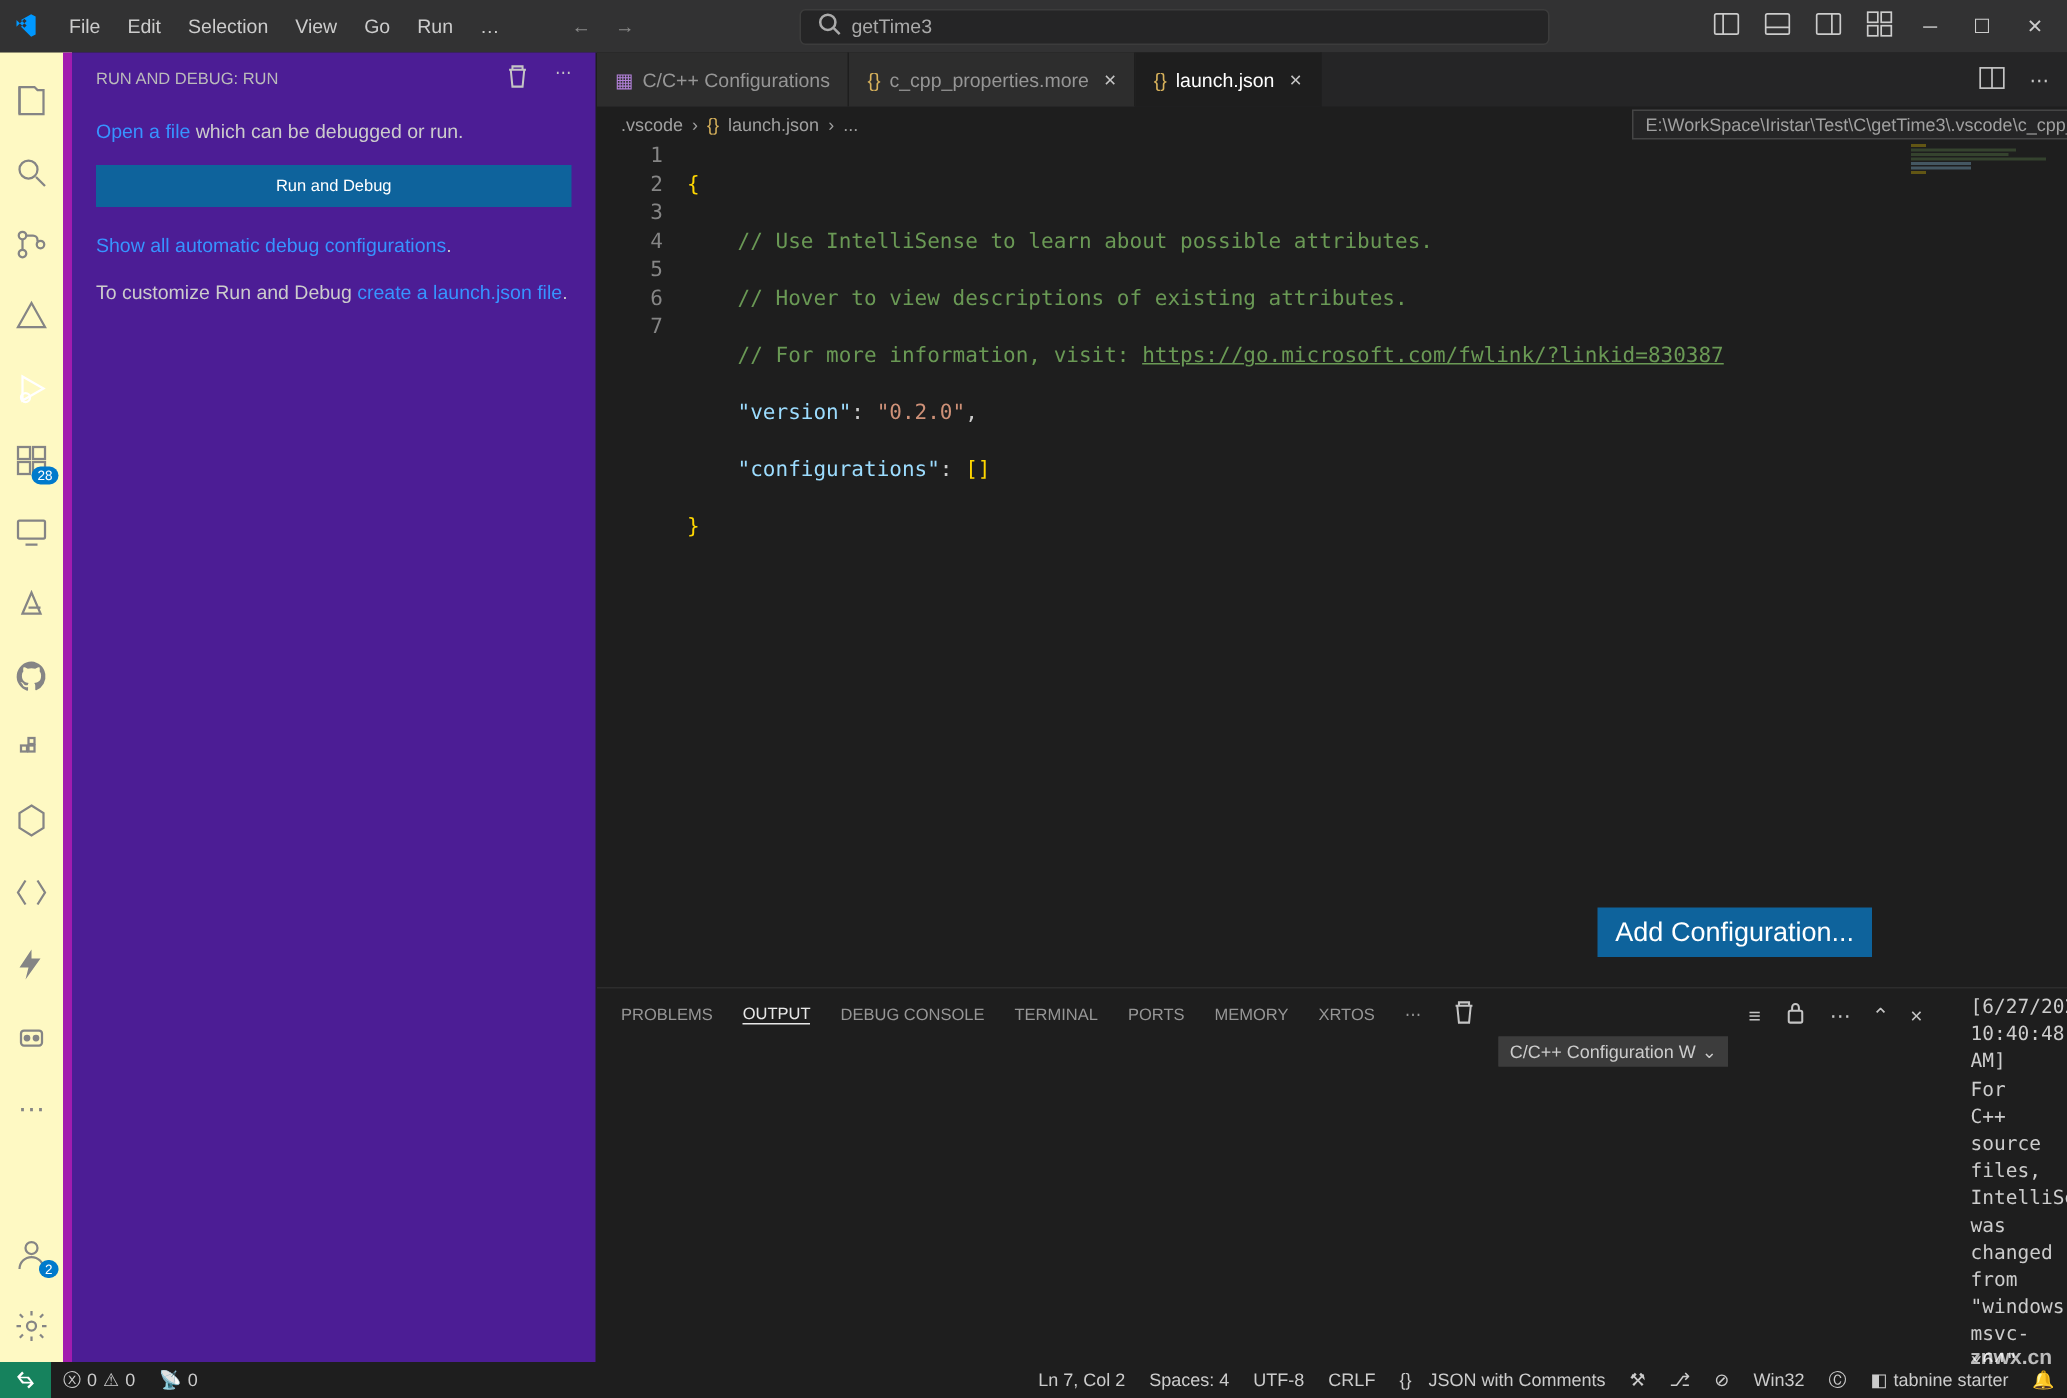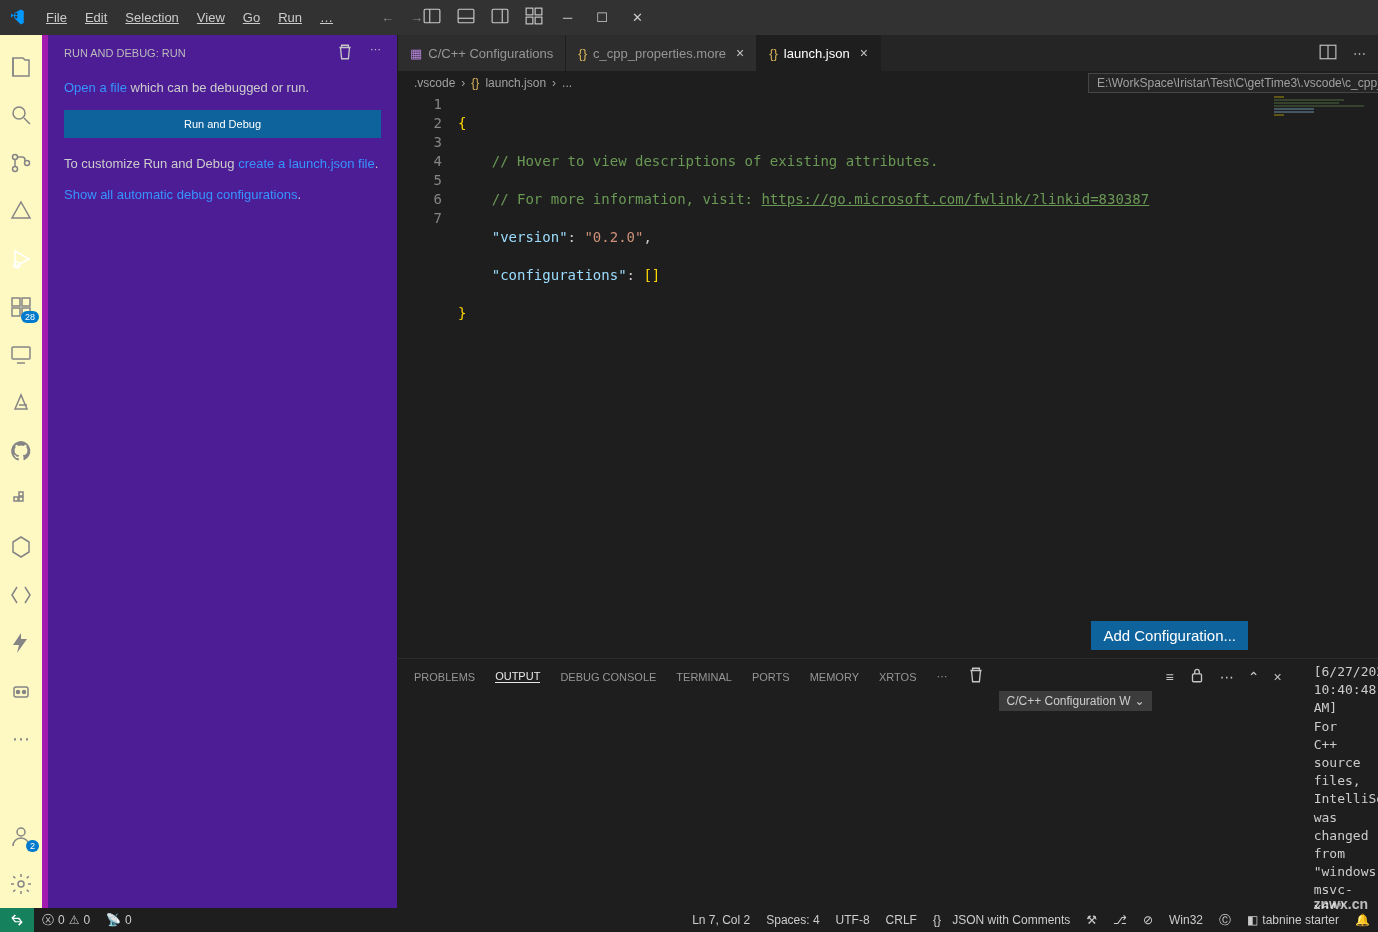--- a/index.html
+++ b/index.html
@@ -2,21 +2,21 @@
 <html><head>
 <meta charset="utf-8">
 <style>
 * { margin: 0; padding: 0; box-sizing: border-box; }
 body { font-family: "Segoe UI", sans-serif; font-size: 13px; background: #1e1e1e; color: #cccccc; width: 1378px; height: 932px; overflow: hidden; display: flex; flex-direction: column; }
 
 
 .titlebar { height: 35px; background: #323233; display: flex; align-items: center; padding: 0 8px; }
 .titlebar .logo { width: 20px; height: 20px; margin-right: 10px; }
 .titlebar .menu { display: flex; gap: 2px; }
-.titlebar .menu span { padding: 4px 8px; cursor: pointer; text-decoration: underline; }
+.titlebar .menu span { padding: 4px 8px; cursor: pointer; }
 .titlebar .nav { margin-left: 40px; display: flex; gap: 16px; color: #8a8a8a; }
 .titlebar .search { flex: 1; display: flex; justify-content: center; }
 .titlebar .search-box { width: 500px; height: 24px; background: #252526; border: 1px solid #3c3c3c; border-radius: 4px; display: flex; align-items: center; padding: 0 10px; color: #aaa; gap: 6px; }
 .titlebar .layout-icons { display: flex; gap: 16px; margin-right: 20px; color: #cccccc; }
 .titlebar .window-controls { display: flex; gap: 24px; color: #cccccc; margin-right: 8px; }
 
 
 .main-area { display: flex; flex: 1; min-height: 0; }
 .activitybar { width: 48px; background: #fef9c3; display: flex; flex-direction: column; align-items: center; padding-top: 8px; border-right: 6px solid #a21caf; }
 .activitybar .icon { width: 48px; height: 48px; display: flex; align-items: center; justify-content: center; color: #858585; cursor: pointer; position: relative; }
@@ -47,21 +47,21 @@
 .code-area { flex: 1; position: relative; display: flex; font-family: Consolas, monospace; font-size: 14px; line-height: 19px; overflow: hidden; }
 .gutter { width: 60px; text-align: right; padding-right: 16px; color: #858585; }
 .code-lines { flex: 1; white-space: pre; position: relative; }
 .tok-brace { color: #ffd700; }
 .tok-comment { color: #6a9955; }
 .tok-key { color: #9cdcfe; }
 .tok-string { color: #ce9178; }
 .tok-punct { color: #cccccc; }
 .tok-link { color: #6a9955; text-decoration: underline; }
 
-.add-config-btn { position: absolute; right: 130px; bottom: 8px; background: #0e639c; color: #fff; border: none; padding: 6px 12px; cursor: pointer; font-size: 15px; }
+.add-config-btn { position: absolute; right: 130px; bottom: 20px; background: #0e639c; color: #fff; border: none; padding: 6px 12px; cursor: pointer; font-size: 18px; }
 .minimap { position: absolute; right: 0; top: 0; width: 110px; height: 100%; opacity: 0.3; }
 .minimap-line { height: 2px; margin: 1px 6px; background: #6a9955; }
 
 
 .panel { height: 250px; border-top: 1px solid #2d2d2d; display: flex; flex-direction: row; }
 .panel-tabs { height: 35px; display: flex; align-items: center; padding: 0 16px; gap: 20px; font-size: 11px; color: #969696; }
 .panel-tabs span { cursor: pointer; }
 .panel-tabs span.active { color: #e7e7e7; border-bottom: 1px solid #e7e7e7; }
 .panel-tabs .panel-right { margin-left: auto; display: flex; align-items: center; gap: 14px; color: #c5c5c5; font-size: 14px; }
 .panel-tabs .dropdown { background: #3c3c3c; border: 1px solid #3c3c3c; color: #ccc; padding: 2px 6px; font-size: 12px; display: flex; align-items: center; gap: 4px; margin-top: 48px; }
@@ -93,20 +93,31 @@
     <span>Edit</span>
     <span>Selection</span>
     <span>View</span>
     <span>Go</span>
     <span>Run</span>
     <span>…</span>
   </div>
   <div class="nav">
     <span>←</span>
     <span>→</span>
+  </div>
+  <div class="search">
+    <div class="search-box">
+      <span>
+        <svg viewBox="0 0 16 16" stroke="#aaa" fill="none" stroke-width="1.5">
+            <circle cx="7" cy="7" r="4.5"></circle>
+            <line x1="10.5" y1="10.5" x2="14" y2="14"></line>
+          </svg>
+      </span>
+      <span>getTime3</span>
+    </div>
   </div>
   <div class="layout-icons">
     <span><svg viewBox="0 0 16 16" stroke="#ccc" fill="none">
           <rect x="1" y="2" width="14" height="12" rx="1"></rect>
           <line x1="6" y1="2" x2="6" y2="14"></line>
         </svg></span>
     <span><svg viewBox="0 0 16 16" stroke="#ccc" fill="none">
           <rect x="1" y="2" width="14" height="12" rx="1"></rect>
           <line x1="1" y1="10" x2="15" y2="10"></line>
         </svg></span>
@@ -242,24 +253,24 @@
             </svg></span>
         <span>⋯</span>
       </span>
     </div>
     <div class="sidepanel-body">
       <div class="text-line">
         <span class="link">Open a file</span><span> which can be debugged or run.</span>
       </div>
       <button class="run-button">Run and Debug</button>
       <div class="text-line">
+        <span class="link">Show all automatic debug configurations</span><span>.</span>
+      </div>
+      <div class="text-line">
         <span>To customize Run and Debug </span><span class="link">create a launch.json file</span><span>.</span>
-      </div>
-      <div class="text-line">
-        <span class="link">Show all automatic debug configurations</span><span>.</span>
       </div>
     </div>
   </div>
 
   <div class="editor-area">
     <div class="tabs">
       <div class="tab">
         <span style="color:#b180d7">▦</span>
         <span>C/C++ Configurations</span>
       </div>
@@ -297,20 +308,21 @@
         <div>1</div>
         <div>2</div>
         <div>3</div>
         <div>4</div>
         <div>5</div>
         <div>6</div>
         <div>7</div>
       </div>
       <div class="code-lines">
 <div><span class="tok-brace">{</span></div>
+<div>    <span class="tok-comment">// Use IntelliSense to learn about possible attributes.</span></div>
 <div>    <span class="tok-comment">// Hover to view descriptions of existing attributes.</span></div>
 <div>    <span class="tok-comment">// For more information, visit: </span><span class="tok-link">https://go.microsoft.com/fwlink/?linkid=830387</span></div>
 <div>    <span class="tok-key">"version"</span><span class="tok-punct">: </span><span class="tok-string">"0.2.0"</span><span class="tok-punct">,</span></div>
 <div>    <span class="tok-key">"configurations"</span><span class="tok-punct">: </span><span class="tok-brace">[]</span></div>
 <div><span class="tok-brace">}</span></div>
       </div>
       <div class="minimap">
         <div class="minimap-line" style="width:10px;background:#ffd700"></div>
         <div class="minimap-line" style="width:70px"></div>
         <div class="minimap-line" style="width:65px"></div>

